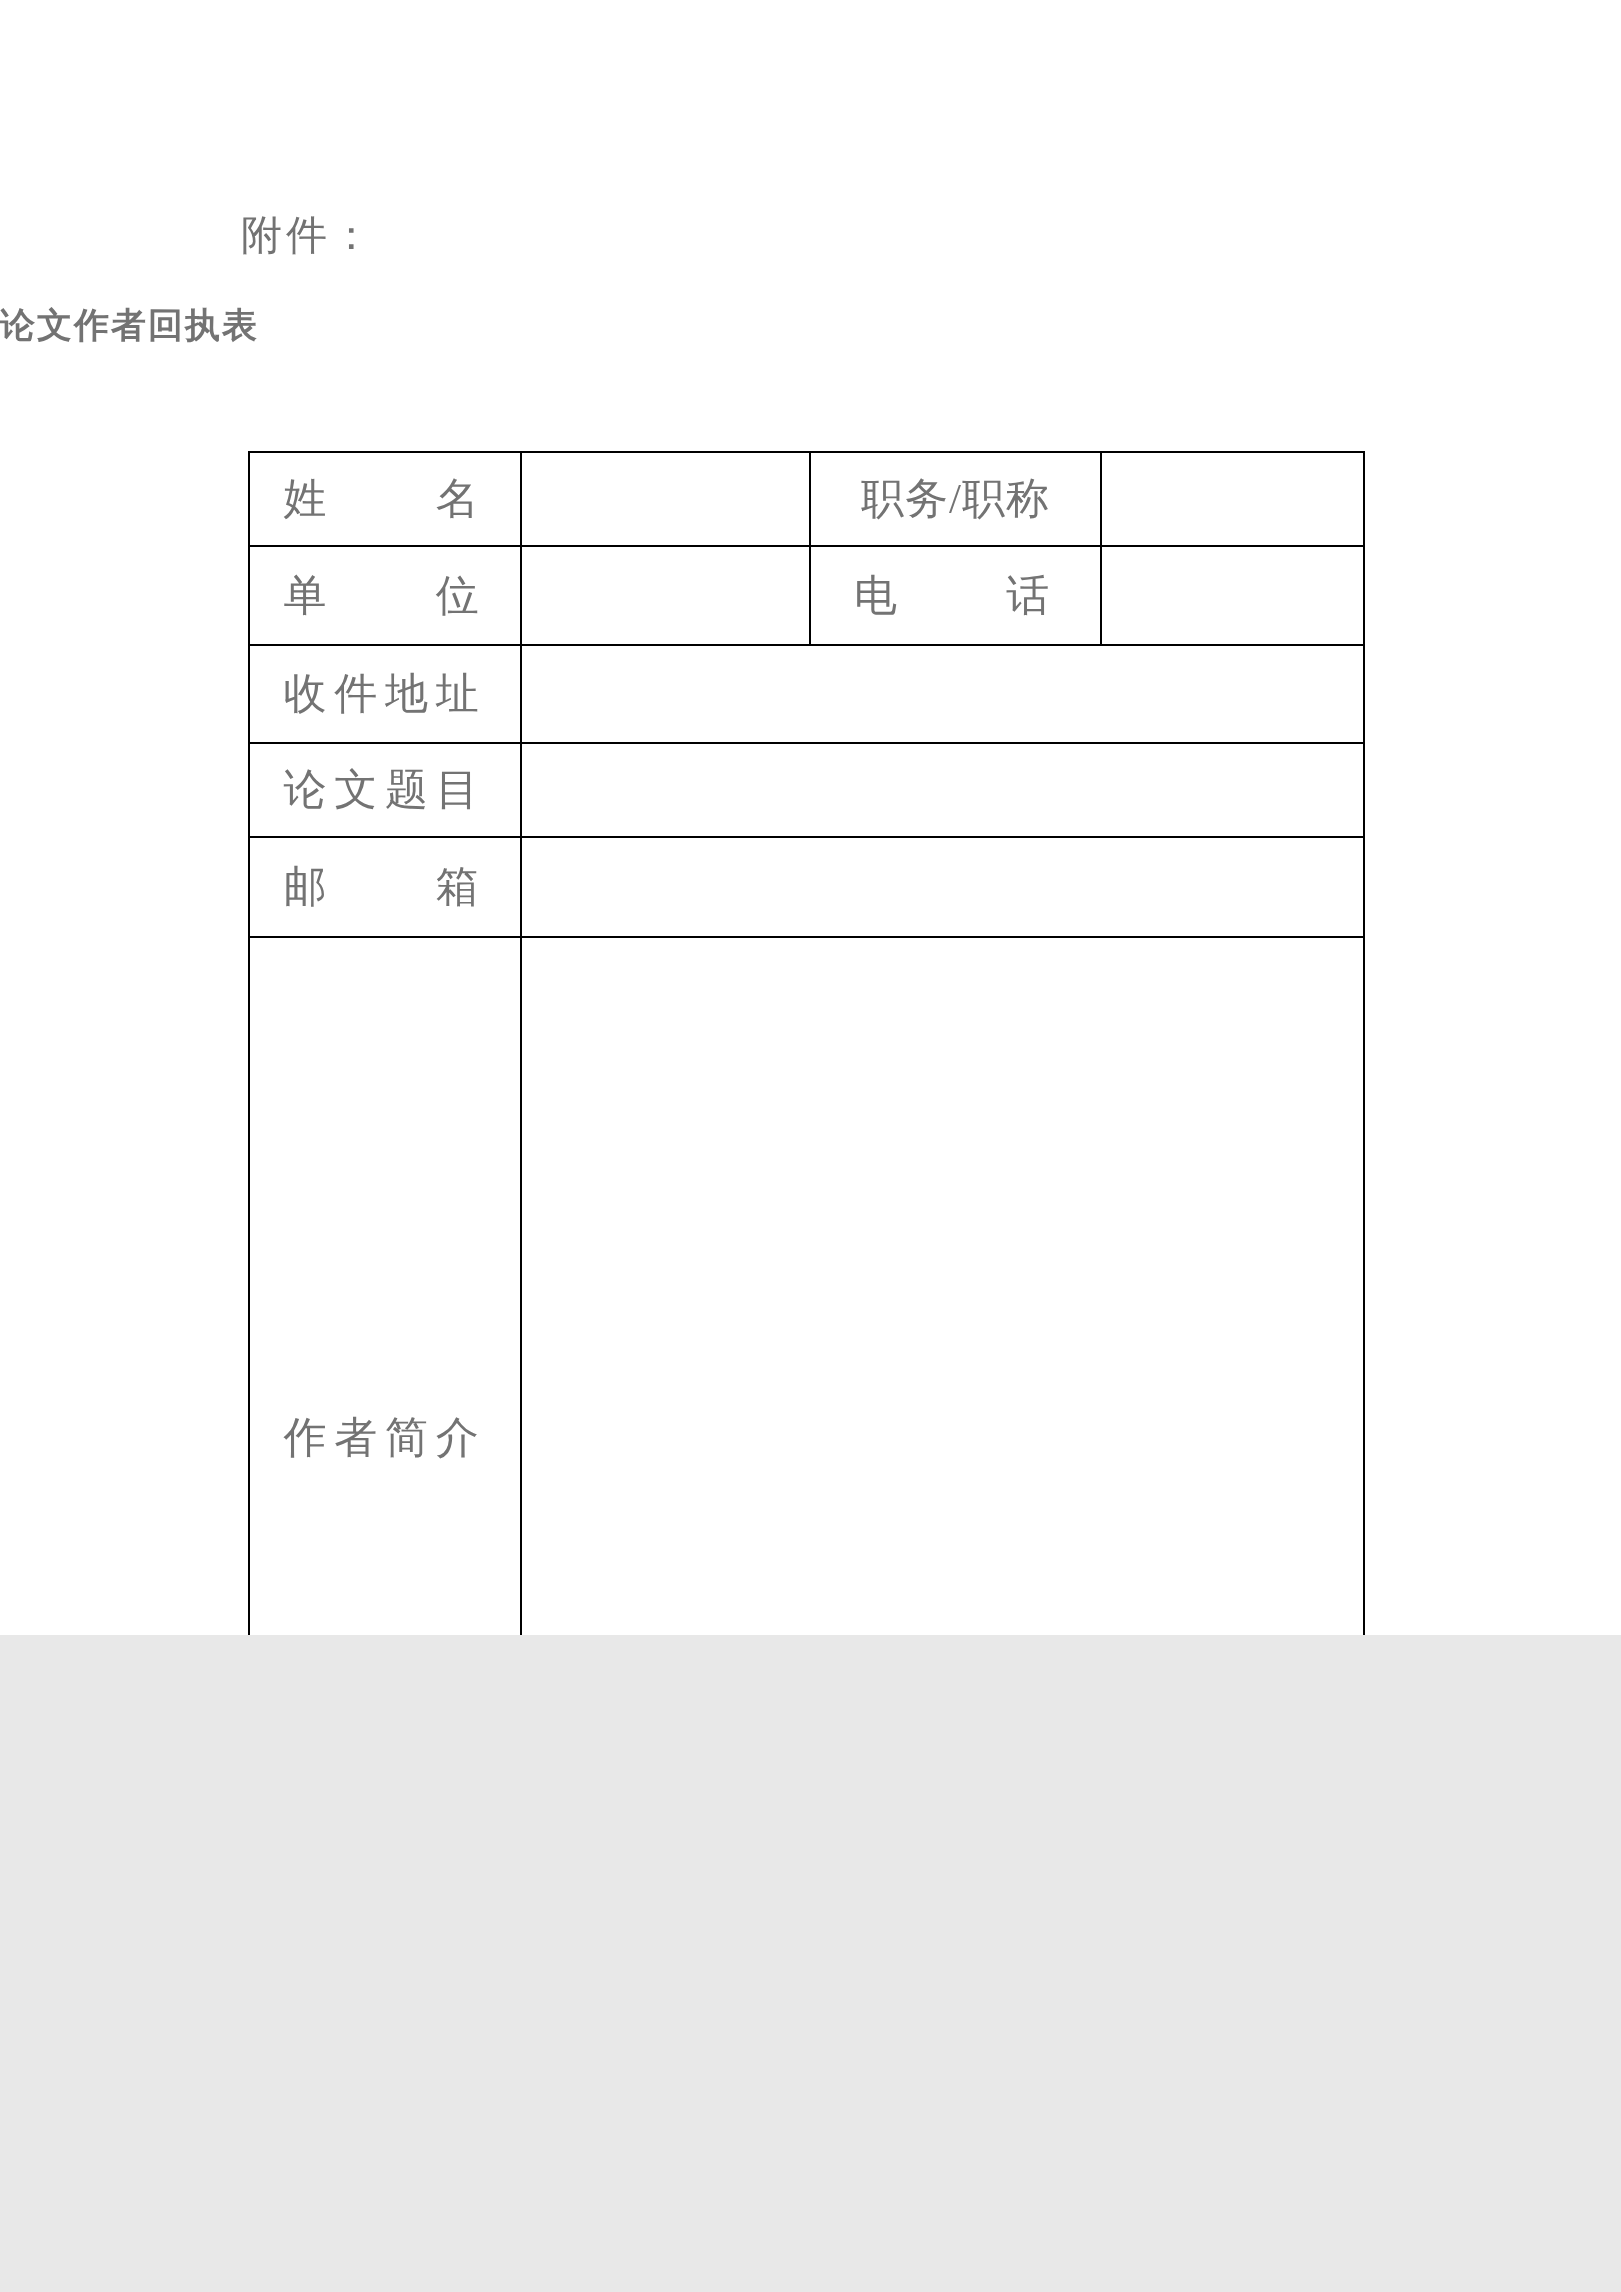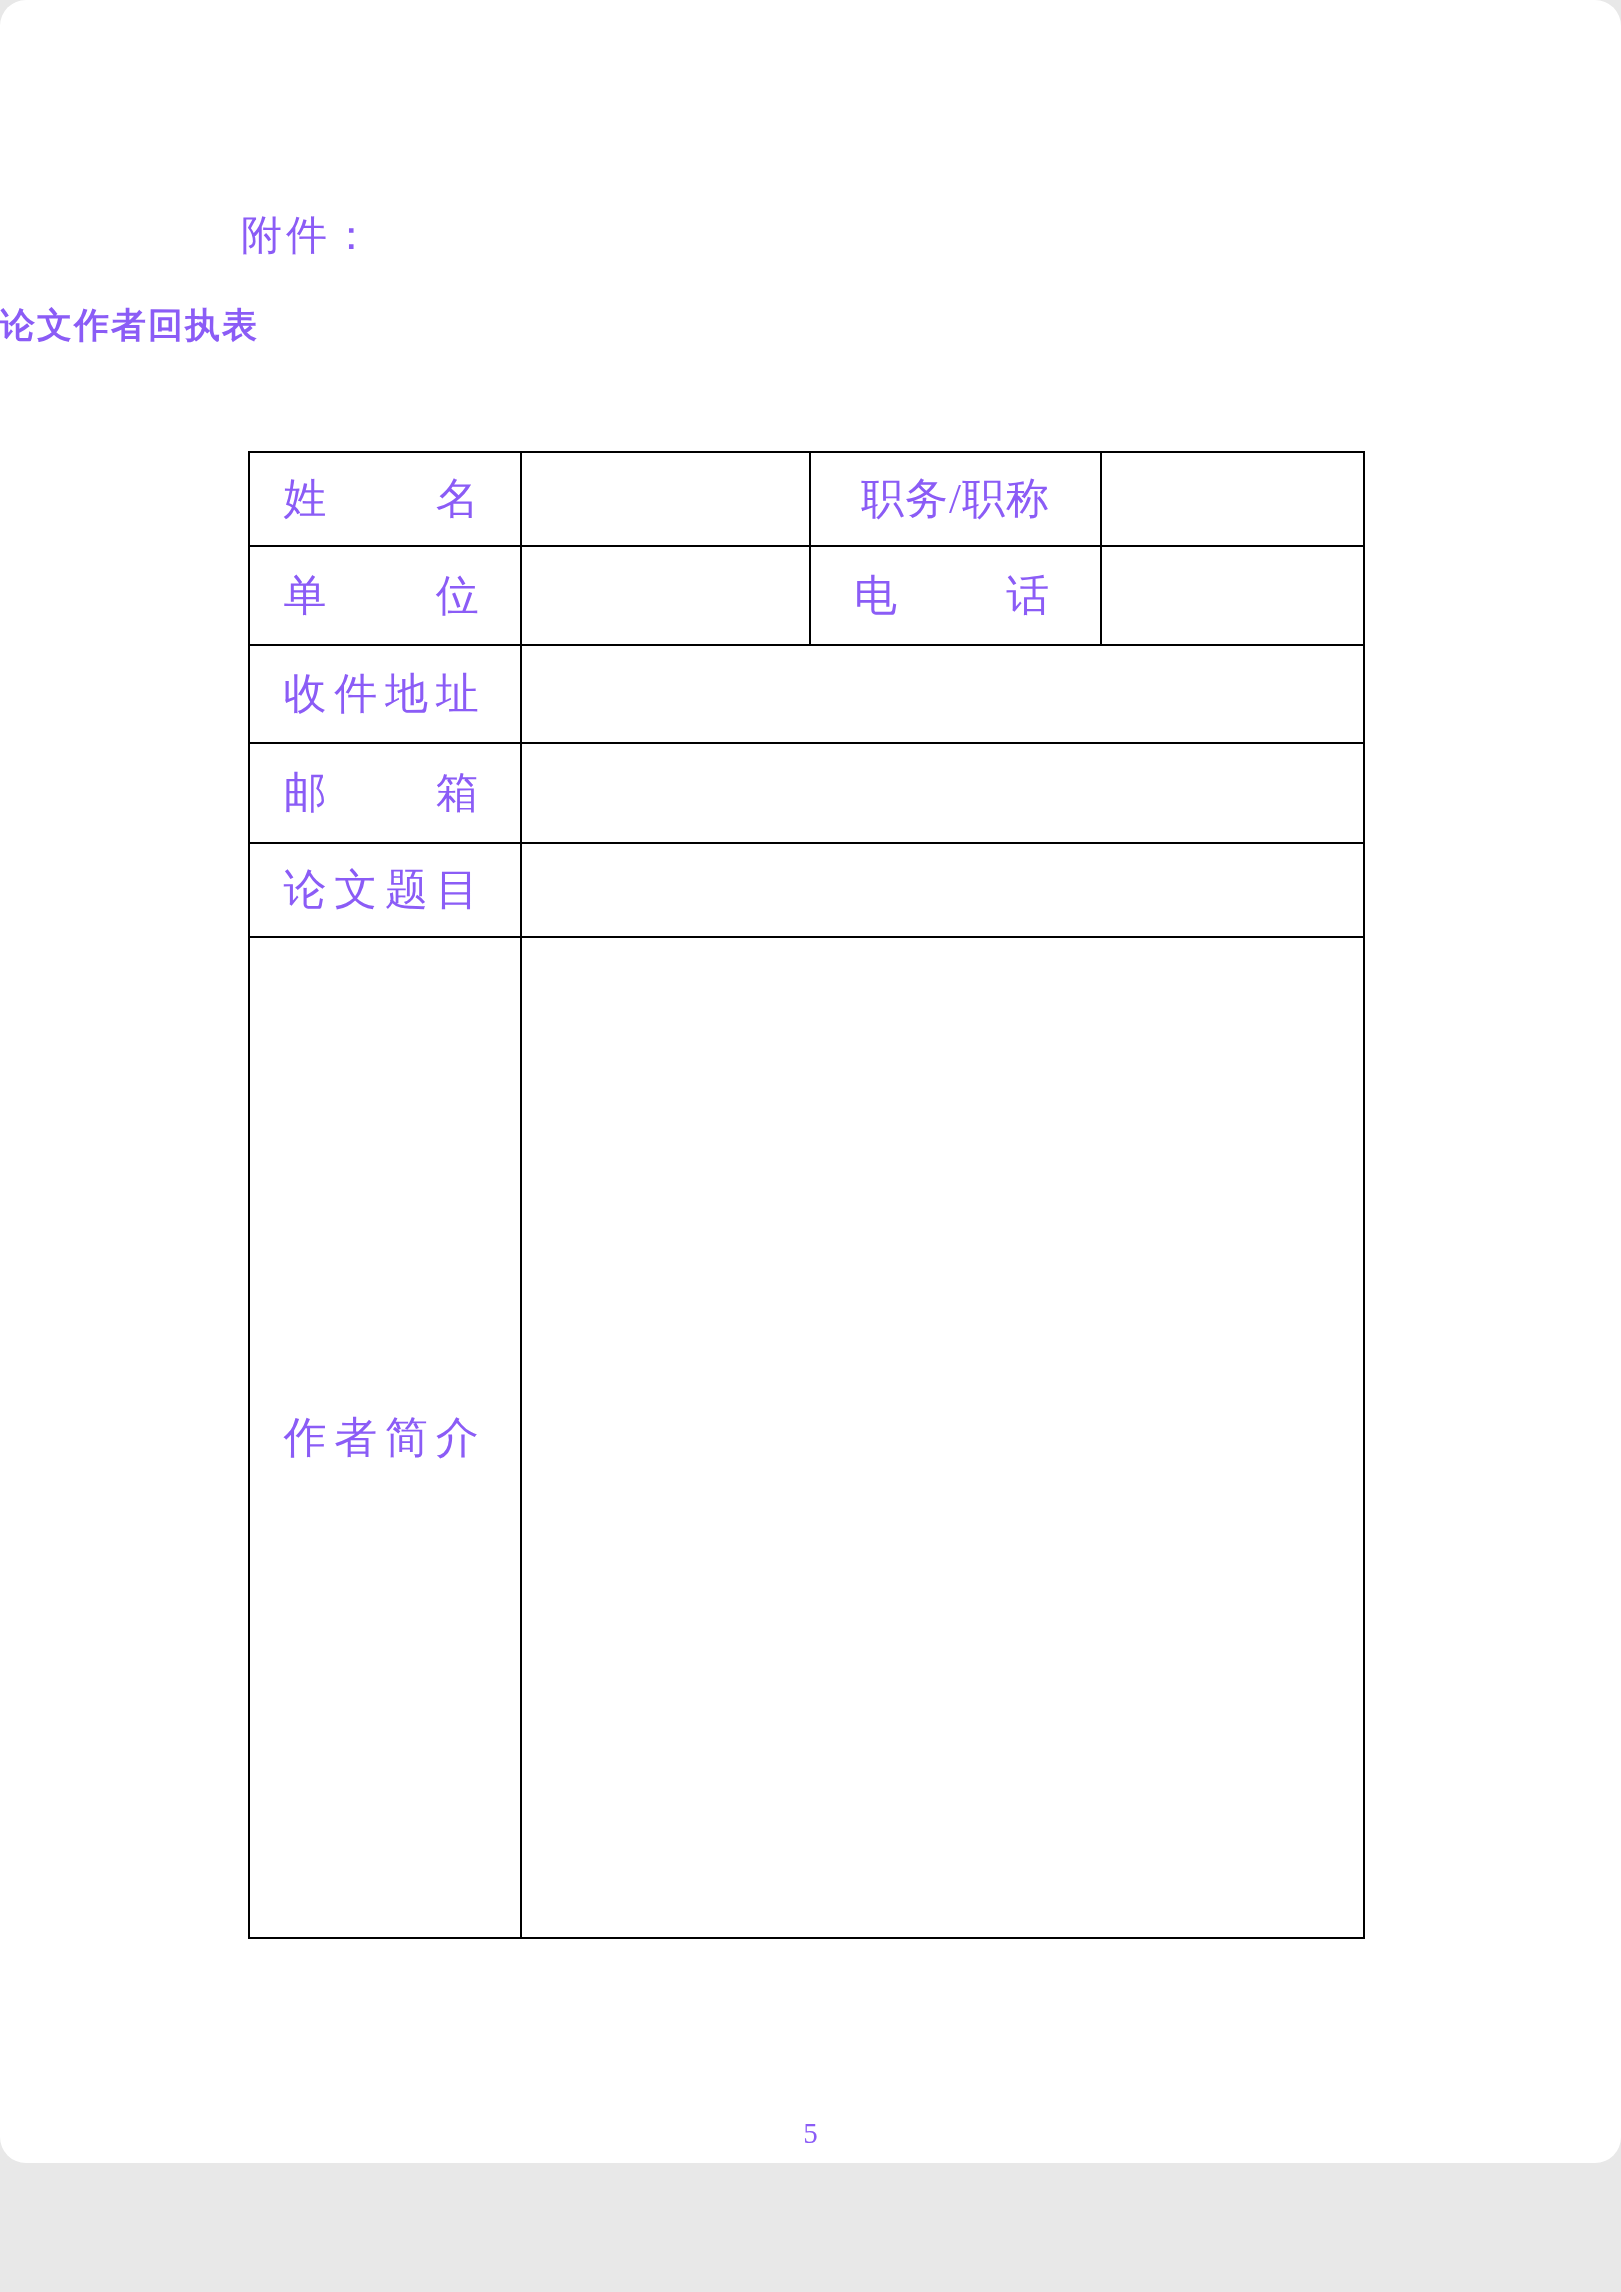--- a/index.html
+++ b/index.html
@@ -1,25 +1,24 @@
 <!DOCTYPE html>
 <html><head>
 <meta charset="utf-8">
 <style>
   * { margin: 0; padding: 0; box-sizing: border-box; }
   html, body { background: #e8e8e8; }
   .page {
     position: relative;
     width: 1621px;
-    height: 2163px;
+    height: 1635px;
     background: #ffffff;
     font-family: "Liberation Serif", "DejaVu Serif", serif;
-    color: #8b5cf6;
+    color: #737373;
     overflow: hidden;
-    border-radius: 26px;
   }
   .attachment-label {
     position: absolute;
     left: 241px;
     top: 212px;
     font-size: 41px;
     line-height: 47px;
     letter-spacing: 3.9px;
   }
   .doc-title {
@@ -90,26 +89,26 @@
       <tr style="height:99px;">
         <td class="label-cell">单　　位</td>
         <td></td>
         <td class="label-cell">电　　话</td>
         <td></td>
       </tr>
       <tr style="height:98px;margin-top:16px;">
         <td class="label-cell">收件地址</td>
         <td colspan="3"></td>
       </tr>
+      <tr style="height:94px;">
+        <td class="label-cell">论文题目</td>
+        <td colspan="3"></td>
+      </tr>
       <tr style="height:100px;">
         <td class="label-cell">邮　　箱</td>
-        <td colspan="3"></td>
-      </tr>
-      <tr style="height:94px;">
-        <td class="label-cell">论文题目</td>
         <td colspan="3"></td>
       </tr>
       <tr style="height:1001px;">
         <td class="label-cell">作者简介</td>
         <td colspan="3"></td>
       </tr>
     </tbody>
   </table>
 
   <div class="page-number">5</div>

